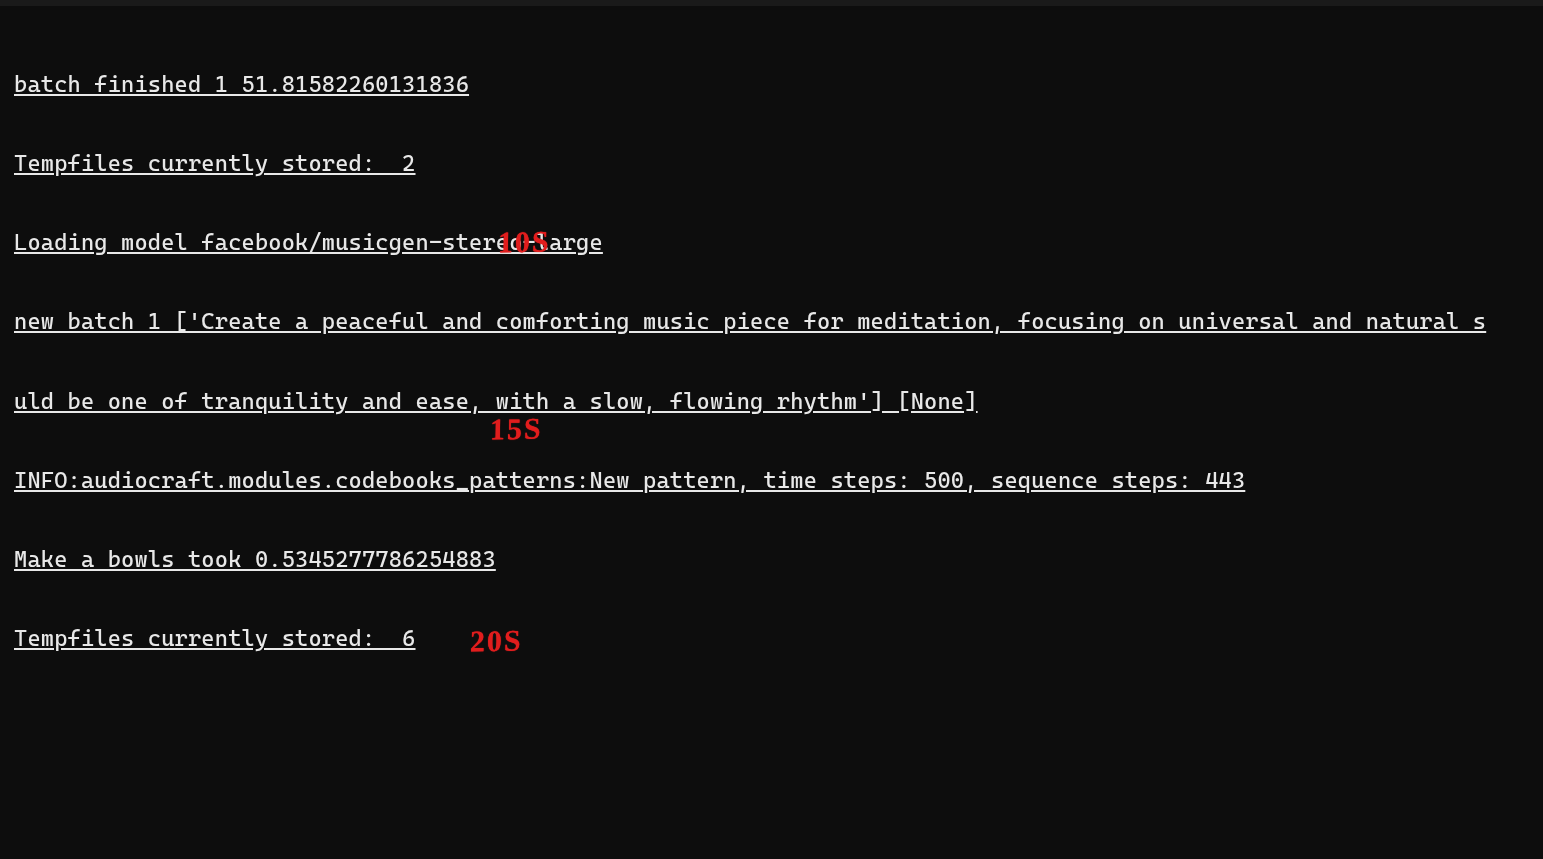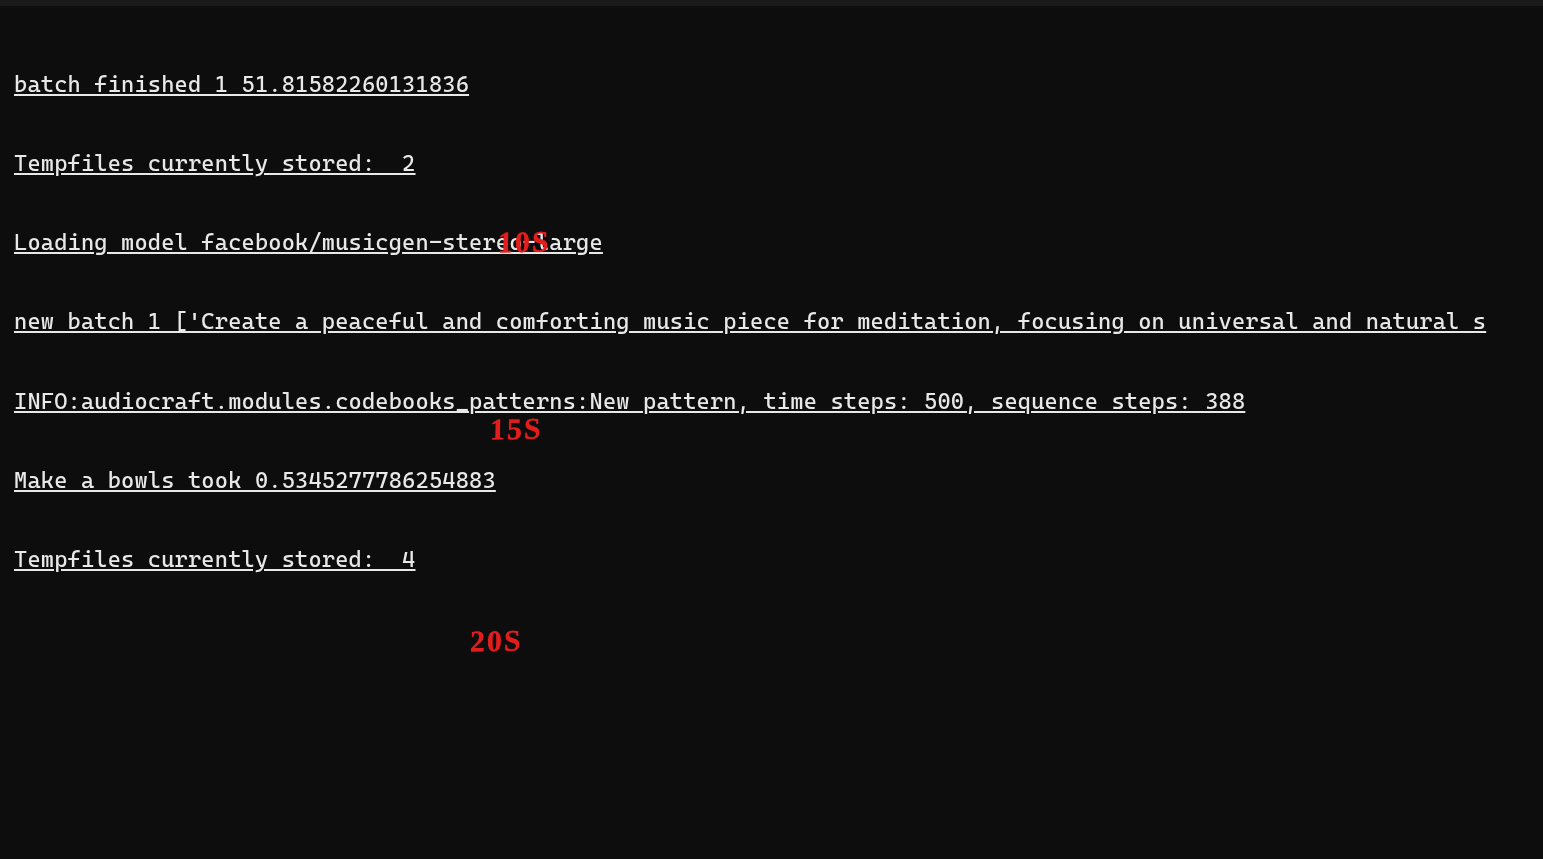--- a/index.html
+++ b/index.html
@@ -50,23 +50,24 @@
 </head>
 <body>
 
 <div class="tabbar"></div>
 
 <div class="terminal">
   <span class="line">batch finished 1 51.81582260131836</span>
   <span class="line">Tempfiles currently stored:  2</span>
   <span class="line">Loading model facebook/musicgen-stereo-large</span>
   <span class="line">new batch 1 ['Create a peaceful and comforting music piece for meditation, focusing on universal and natural s</span>
-  <span class="line">INFO:audiocraft.modules.codebooks_patterns:New pattern, time steps: 500, sequence steps: 388</span>
+  <span class="line">uld be one of tranquility and ease, with a slow, flowing rhythm'] [None]</span>
+  <span class="line">INFO:audiocraft.modules.codebooks_patterns:New pattern, time steps: 500, sequence steps: 443</span>
   <span class="line">Make a bowls took 0.5345277786254883</span>
-  <span class="line">Tempfiles currently stored:  4</span>
+  <span class="line">Tempfiles currently stored:  6</span>
   
   
   
   
   
   
   
   
   
   

